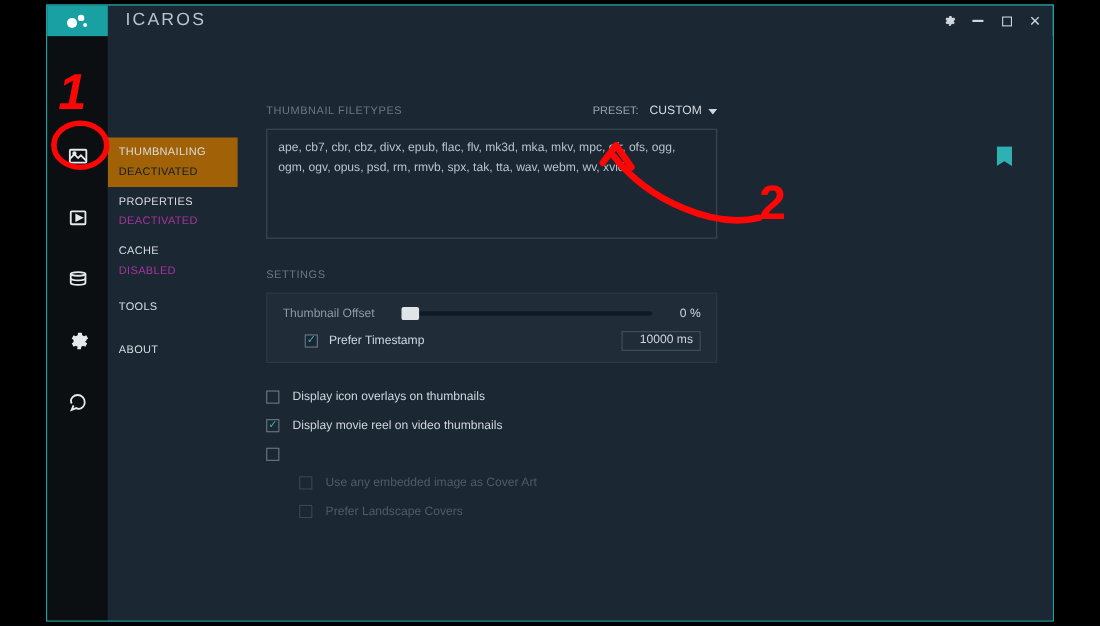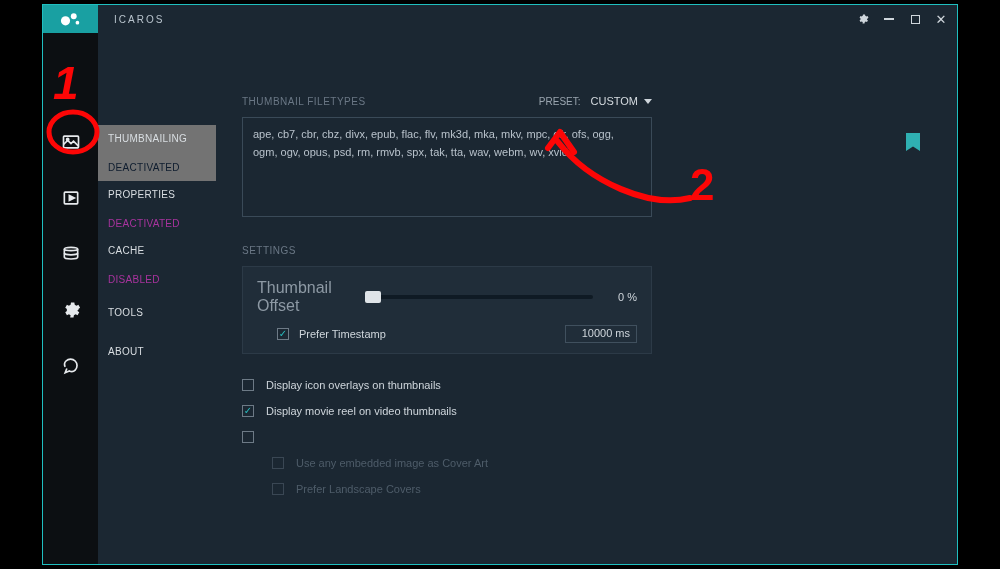--- a/index.html
+++ b/index.html
@@ -6,50 +6,50 @@
   body { background: #000; width: 1000px; height: 569px; overflow: hidden; position: relative; }
   .window {
     position: absolute; left: 42px; top: 4px; width: 916px; height: 561px;
     background: #1b2732; border: 1px solid #1fbfc0;
     display: grid; grid-template-columns: 55px 1fr; grid-template-rows: 28px 1fr;
   }
   
   .titlebar { grid-column: 1 / 3; display: flex; align-items: center; height: 28px; }
   .logo { width: 55px; height: 28px; background: #19a0a2; display: flex; align-items: center; justify-content: center; }
   .logo svg { width: 22px; height: 16px; }
-  .app-title { color: #b9c4cd; font-size: 10px; letter-spacing: 2px; padding-left: 16px; flex: 1; }
+  .app-title { color: #b9c4cd; font-size: 16px; letter-spacing: 2px; padding-left: 16px; flex: 1; }
   .title-actions { display: flex; align-items: center; gap: 14px; padding-right: 10px; color: #cfd6dc; }
   .title-actions .ico { width: 12px; height: 12px; display: flex; align-items: center; justify-content: center; cursor: pointer; }
   .title-actions svg { width: 12px; height: 12px; }
   .minb { width: 10px; height: 2px; background: #cfd6dc; }
   .maxb { width: 9px; height: 9px; border: 1px solid #cfd6dc; }
   .closeb { font-size: 13px; line-height: 1; }
   
   .iconbar { background: #0c0f12; display: flex; flex-direction: column; align-items: center; padding-top: 98px; gap: 34px; }
   .iconbar .side-icon { width: 22px; height: 22px; color: #d9dee2; cursor: pointer; display:flex; align-items:center; justify-content:center; }
   .iconbar svg { width: 20px; height: 20px; }
   
   .content { display: grid; grid-template-columns: 118px 1fr; background: #1b2732; position: relative; overflow: hidden;}
   .navlist { padding-top: 92px; font-size: 10px; }
   .navitem { padding: 8px 10px 8px 10px; cursor: pointer; color: #d9dee2; letter-spacing: 0.3px;}
-  .navitem .sub { color: #a8339e; font-size: 10px; margin-top: 18px; }
-  .navitem.active { background: #737373; }
+  .navitem .sub { color: #a8339e; font-size: 10px; margin-top: 7px; }
+  .navitem.active { background: #a16207; }
   .navitem.active .sub { color: #0e1c2e; }
   .main { padding: 62px 0 0 26px; color: #c7ced5; font-size: 11px; position: relative;}
   .hdr-row { display: flex; align-items: baseline; width: 410px; justify-content: space-between; margin-bottom: 10px;}
   .section-label { color: #6a7785; font-size: 10px; letter-spacing: 0.5px; }
   .preset { display: flex; align-items: center; gap: 10px; color: #9aa5af; font-size: 10px;}
   .preset .sel { color: #d4dadf; font-size: 11px; display:flex; align-items:center; gap:6px; cursor:pointer;}
   .preset .caret { width:0; height:0; border-left:4px solid transparent; border-right:4px solid transparent; border-top:5px solid #cfd6dc;}
   .filebox { width: 410px; height: 100px; border: 1px solid #3a4a58; padding: 8px 10px; color: #b8c2cb; font-size: 11px; line-height: 1.6; position:relative;}
   .bookmark { position:absolute; left: 690px; top: 100px; width:14px; height:18px; background:#2fb0b2; clip-path: polygon(0 0,100% 0,100% 100%,50% 75%,0 100%); cursor:pointer;}
   .settings-label { margin-top: 28px; color:#6a7785; font-size:10px; letter-spacing:0.5px;}
   .panel { width: 410px; border:1px solid #2c3a47; background:#202d39; margin-top:10px; padding: 12px 14px 10px; }
   .slider-row { display:flex; align-items:center; gap:10px; font-size:11px; color:#9da8b2;}
-  .slider-row .lbl{ color:#8d99a4; width:98px; font-size:16px;}
+  .slider-row .lbl{ color:#8d99a4; width:98px; font-size:11px;}
   .slider { position:relative; flex:1; height:4px; background:#0f1a24; border-radius:2px;}
   .slider .thumb{ position:absolute; left:0; top:-4px; width:16px; height:12px; background:#dfe4e8; border-radius:2px;}
   .pct { width:34px; text-align:right; color:#cfd6dc;}
   .sub-row { display:flex; align-items:center; margin-top:10px; padding-left:20px; gap:10px;}
   .chk { width:12px; height:12px; border:1px solid #6d7a86; background:#1b2732; display:inline-flex; align-items:center; justify-content:center; cursor:pointer;}
   .chk.checked::after{ content:"✓"; color:#29bdbf; font-size:10px; line-height:1;}
   .sub-row .txt { color:#cfd6dc; font-size:11px;}
   .msbox { width:72px; height:18px; border:1px solid #40505e; text-align:right; padding:1px 6px; color:#cfd6dc; font-size:11px; margin-left:auto;}
   .opt-list { margin-top:18px; width:410px; }
   .opt { display:flex; align-items:center; gap:12px; padding:7px 0; }

